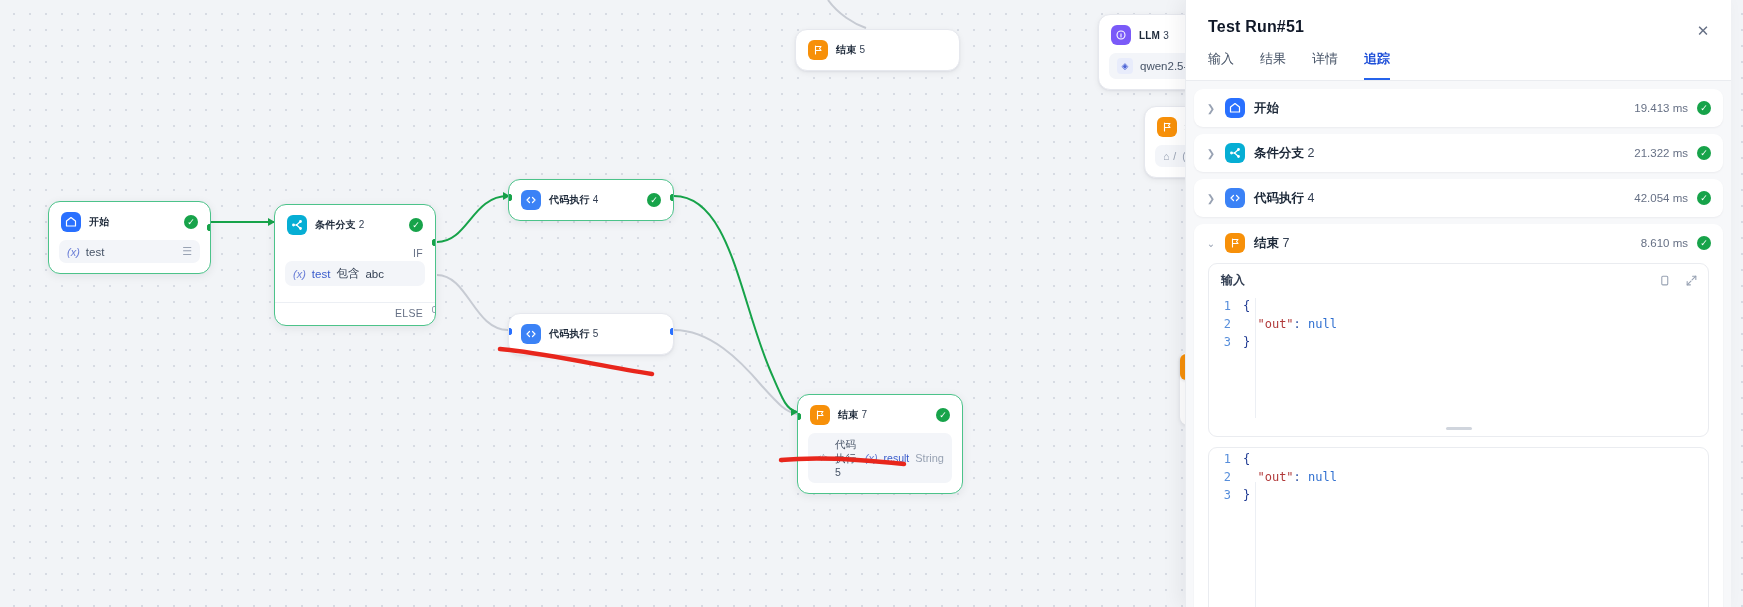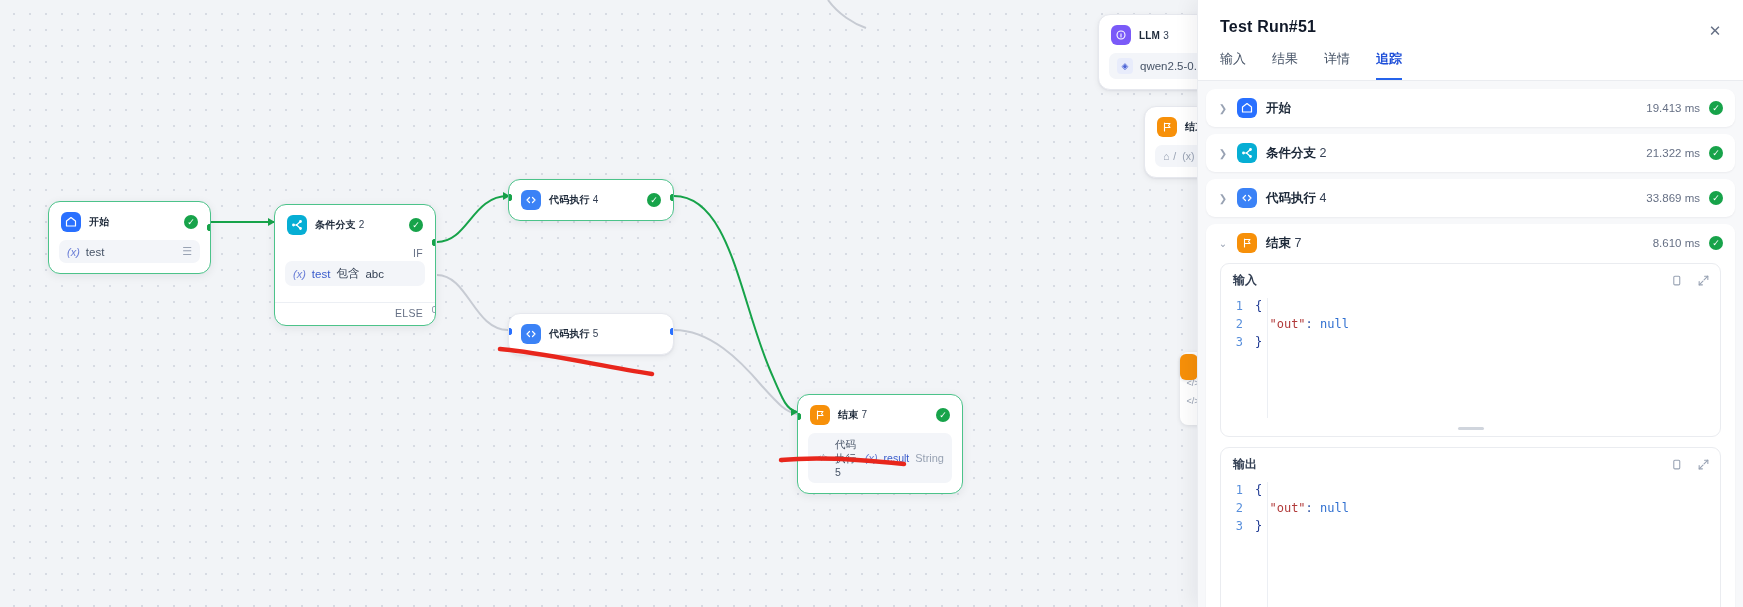--- a/index.html
+++ b/index.html
@@ -109,21 +109,21 @@
   
   .mini-strip {
     position:absolute; left:1180px; top:352px; width:26px; height:73px;
     background:#fff; border-radius:8px; box-shadow:0 1px 4px rgba(16,24,40,.10);
     display:flex; flex-direction:column; align-items:center; gap:8px; padding-top:26px;
   }
   .mini-ic { font-size:9px; color:#98a2b3; }
 
   
   .panel {
-    position:absolute; right:0; top:0; width:546px; height:607px;
+    position:absolute; right:12px; top:0; width:546px; height:607px;
     background:#fff; border-left:1px solid #eaecf0;
     box-shadow: -6px 0 18px rgba(16,24,40,.06);
     display:flex; flex-direction:column;
   }
   .panel-head { padding: 18px 22px 0 22px; position:relative; }
   .panel-title { font-size:16px; font-weight:700; color:#101828; letter-spacing:.2px; }
   .close-btn {
     position:absolute; right:18px; top:20px; width:20px; height:20px;
     display:flex; align-items:center; justify-content:center;
     color:#667085; cursor:pointer; font-size:15px; line-height:1;
@@ -288,20 +288,34 @@
         </span>
         <span class="node-title">
           <span>代码执行</span>
           <span class="num">5</span>
         </span>
       </div>
       <span class="port blue" style="left:-4px; top:14px;"></span>
       <span class="port blue" style="right:-4px; top:14px;"></span>
     </div>
 
+    <div class="node partial" id="n-end5">
+      <div class="node-head" style="padding-bottom:10px;">
+        <span class="ico ico-end">
+          <svg width="12" height="12" viewBox="0 0 24 24" fill="none" stroke="#fff" stroke-width="2.2" stroke-linecap="round" stroke-linejoin="round">
+              <path d="M7 4v16"></path>
+              <path d="M7 5h11l-3 4 3 4H7"></path>
+            </svg>
+        </span>
+        <span class="node-title">
+          <span>结束</span>
+          <span class="num">5</span>
+        </span>
+      </div>
+    </div>
 
     <div class="node sel" id="n-end7">
       <div class="node-head">
         <span class="ico ico-end">
           <svg width="12" height="12" viewBox="0 0 24 24" fill="none" stroke="#fff" stroke-width="2.2" stroke-linecap="round" stroke-linejoin="round">
               <path d="M7 4v16"></path>
               <path d="M7 5h11l-3 4 3 4H7"></path>
             </svg>
         </span>
         <span class="node-title">
@@ -430,21 +444,21 @@
         <span class="ico ico-code">
           <svg width="12" height="12" viewBox="0 0 24 24" fill="none" stroke="#fff" stroke-width="2.4" stroke-linecap="round" stroke-linejoin="round">
               <path d="M9 7 4 12l5 5"></path>
               <path d="M15 7l5 5-5 5"></path>
             </svg>
         </span>
         <span class="trace-name">
           <span>代码执行</span>
           <span class="num">4</span>
         </span>
-        <span class="trace-ms">33.869 ms</span>
+        <span class="trace-ms">42.054 ms</span>
         <span class="trace-ok">✓</span>
       </div>
 
       <div class="trace-group">
         <div class="trace-row">
           <span class="chev">⌄</span>
           <span class="ico ico-end">
             <svg width="12" height="12" viewBox="0 0 24 24" fill="none" stroke="#fff" stroke-width="2.2" stroke-linecap="round" stroke-linejoin="round">
                 <path d="M7 4v16"></path>
                 <path d="M7 5h11l-3 4 3 4H7"></path>
@@ -489,38 +503,20 @@
               </div>
             <div class="cl">
                 <span class="ln">3</span>
                 <span class="cd pun">}</span>
               </div>
           </div>
           <div class="resize-grip"></div>
         </div>
 
         <div class="io-card" id="io-output">
-          <div class="io-head">
-            <span class="io-label">输出</span>
-            <span class="io-actions">
-              <span>
-                <svg width="13" height="13" viewBox="0 0 24 24" fill="none" stroke="#98a2b3" stroke-width="2" stroke-linecap="round" stroke-linejoin="round">
-                    <rect x="7" y="4" width="11" height="16" rx="2"></rect>
-                  </svg>
-              </span>
-              <span>
-                <svg width="13" height="13" viewBox="0 0 24 24" fill="none" stroke="#98a2b3" stroke-width="2" stroke-linecap="round" stroke-linejoin="round">
-                    <path d="M14 4h6v6"></path>
-                    <path d="M20 4 13 11"></path>
-                    <path d="M10 20H4v-6"></path>
-                    <path d="M4 20l7-7"></path>
-                  </svg>
-              </span>
-            </span>
-          </div>
           <div class="gutter-line"></div>
           <div class="code">
             <div class="cl">
                 <span class="ln">1</span>
                 <span class="cd pun">{</span>
               </div>
             <div class="cl">
                 <span class="ln">2</span>
                 <span class="cd">  <span class="str">"out"</span><span class="pun">:</span> <span class="kw">null</span></span>
               </div>

